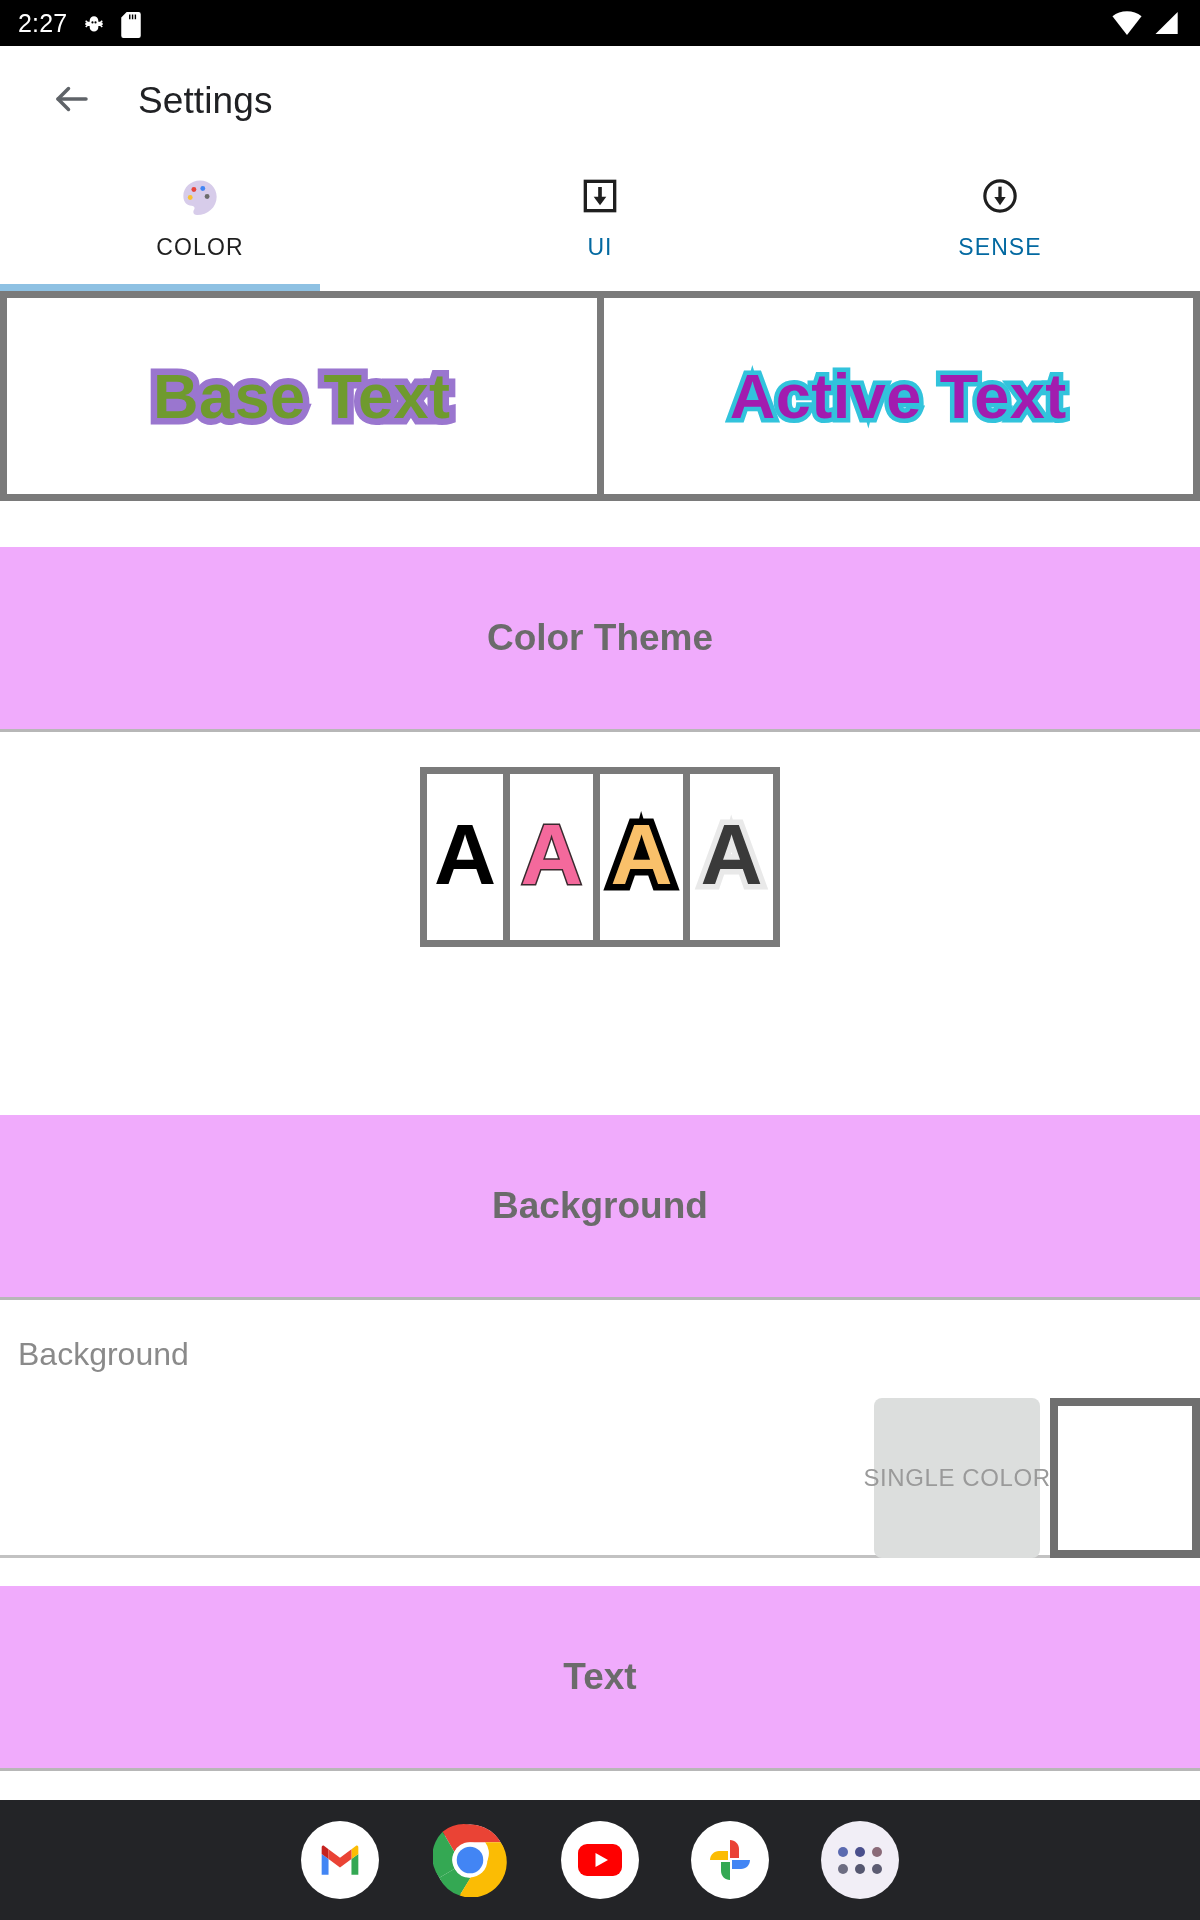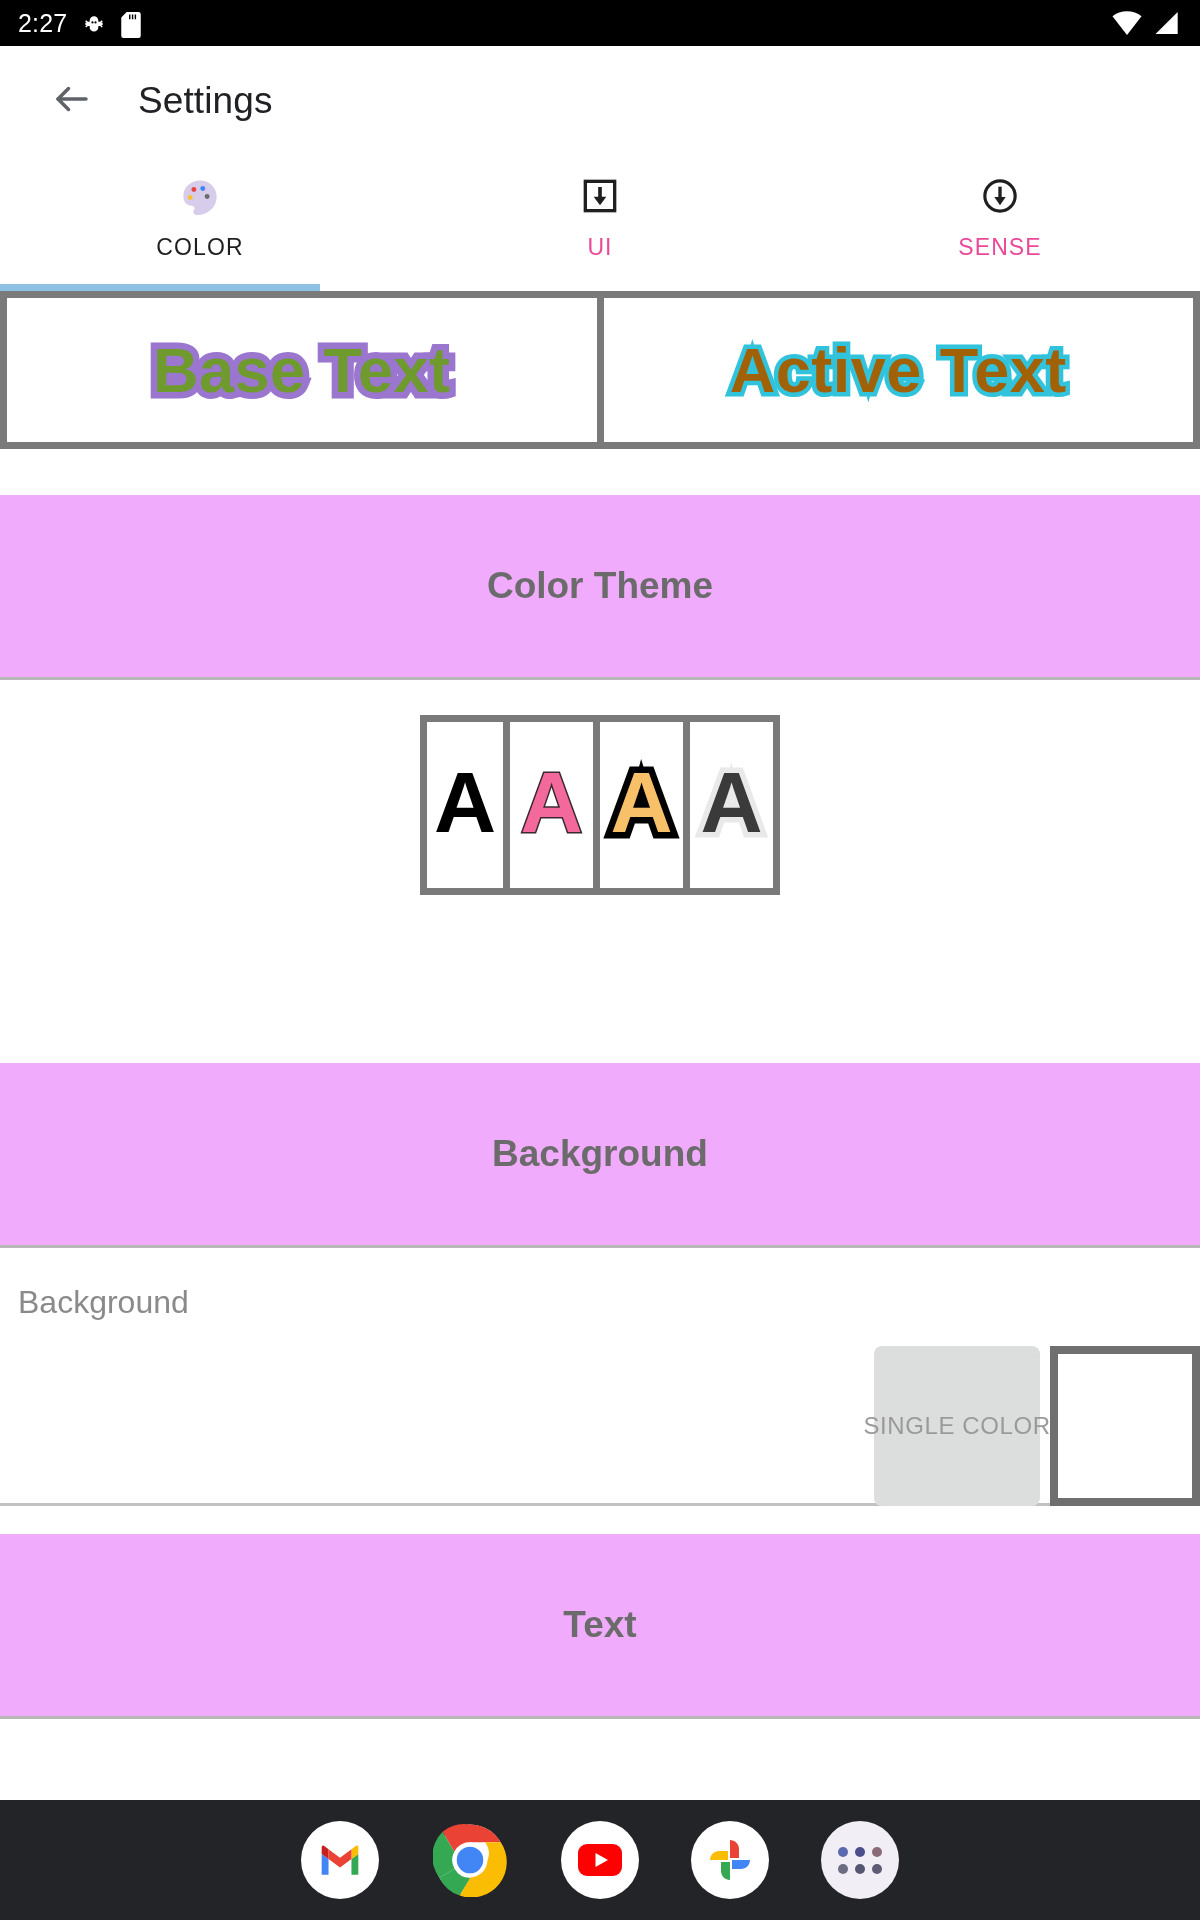--- a/index.html
+++ b/index.html
@@ -53,32 +53,32 @@
     padding-top:14px;
     cursor:pointer;
   }
   .tab-icon{
     height:52px; display:flex; align-items:center; justify-content:center;
     font-size:36px; line-height:1;
   }
   .tab-label{
     margin-top:12px;
     font-size:23px; letter-spacing:1.1px;
-    color:#ec4899;
+    color:#0369a1;
   }
   .tab.active .tab-label{ color:#1f1f1f; }
   .tab-indicator{
     position:absolute; left:0; bottom:0;
     width:320px; height:7px;
     background:#8ec1e3;
   }
 
   
   .preview-row{
-    width:1200px; height:158px;
+    width:1200px; height:210px;
     display:flex;
     background:#ffffff;
   }
   .preview-card{
     flex:1 1 0;
     border:7px solid #7a7a7a;
     background:#ffffff;
     display:flex; align-items:center; justify-content:center;
     overflow:hidden;
   }
@@ -87,21 +87,21 @@
     font-size:63px; font-weight:700;
     letter-spacing:.5px;
     white-space:nowrap;
   }
   .base-text{
     color:#6f9a2e;
     -webkit-text-stroke:13px #9a76cf;
     paint-order:stroke fill;
   }
   .active-text{
-    color:#a16207;
+    color:#a21caf;
     -webkit-text-stroke:9px #32c3dc;
     paint-order:stroke fill;
   }
 
   
   .section-header{
     width:1200px; height:185px;
     background:#f0abfc;
     display:flex; align-items:center; justify-content:center;
     border-bottom:3px solid #b7b7b7;

